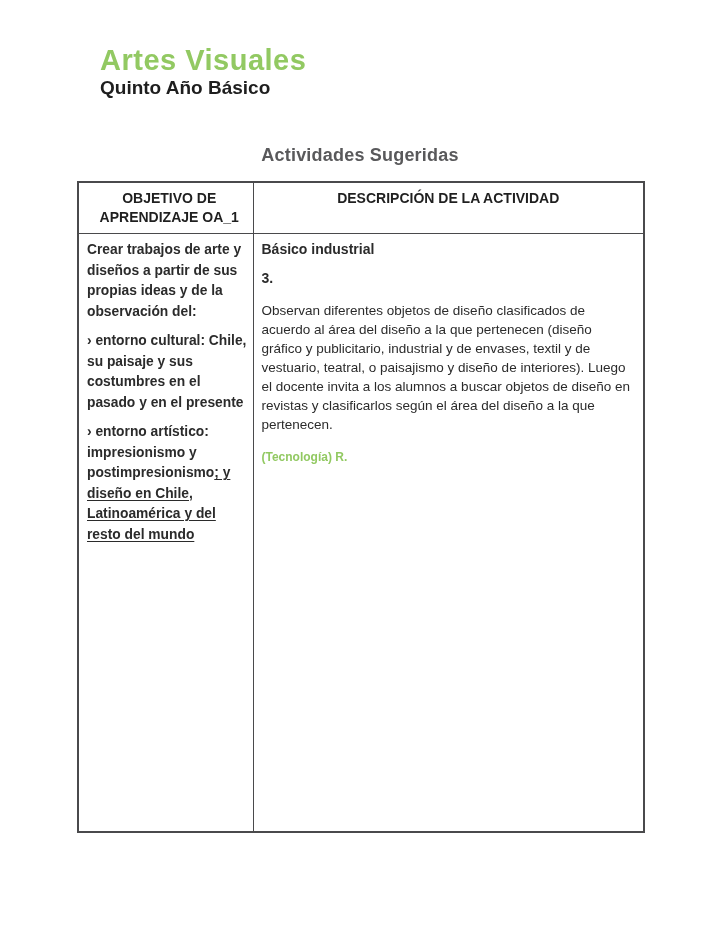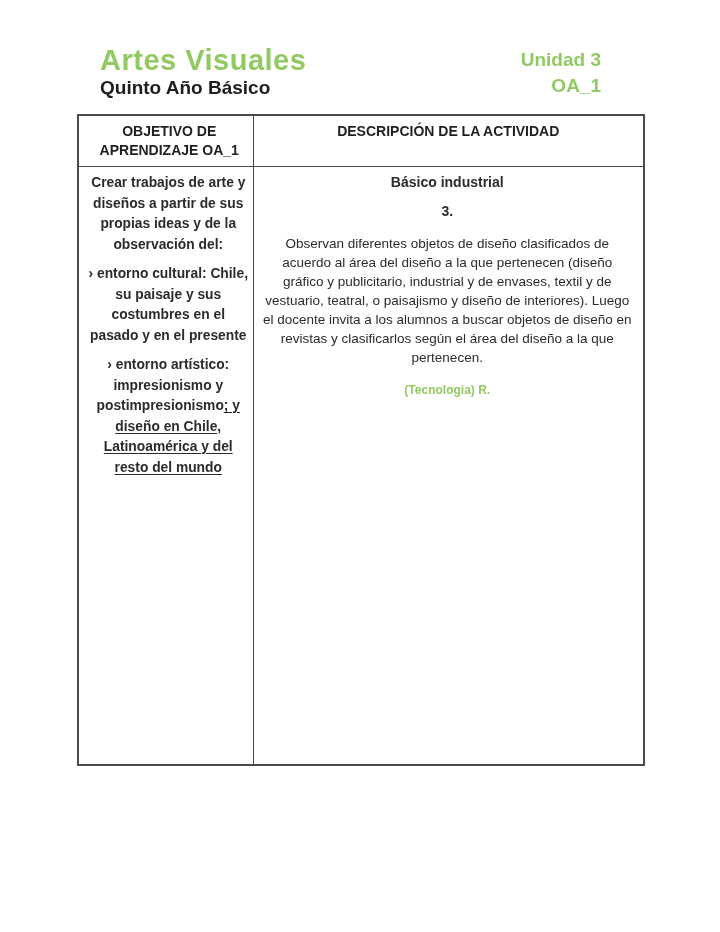--- a/index.html
+++ b/index.html
@@ -65,21 +65,20 @@
     border-collapse: collapse;
     table-layout: fixed;
     margin: 15px 0 0 77px;
     width: 566px;
     border: 2px solid var(--color-border);
   }
   .activities-table th,
   .activities-table td {
     border: 1px solid var(--color-border);
     vertical-align: top;
-    text-align: center;
   }
   th.col-objective { width: 175px; }
   th.col-description { width: 391px; }
   .activities-table th {
     height: 48px;
     font-size: 14px;
     font-weight: bold;
     color: #1F1F1F;
     padding: 6px 8px;
     line-height: 19px;
@@ -132,26 +131,23 @@
 </head>
 <body>
 
 <div class="page">
 
   <div class="doc-header">
     <div class="doc-header-left">
       <div class="doc-title">Artes Visuales</div>
       <div class="doc-subtitle">Quinto Año Básico</div>
     </div>
-    <div class="doc-header-right">
-      <div class="unit-label">Unidad 3</div>
-      <div class="oa-label">OA_1</div>
-    </div>
   </div>
 
+  <div class="section-title">Actividades Sugeridas</div>
 
   <table class="activities-table">
     <thead>
       <tr>
         <th class="col-objective">OBJETIVO DE APRENDIZAJE OA_1</th>
         <th class="col-description">DESCRIPCIÓN DE LA ACTIVIDAD</th>
       </tr>
     </thead>
     <tbody>
       <tr>

